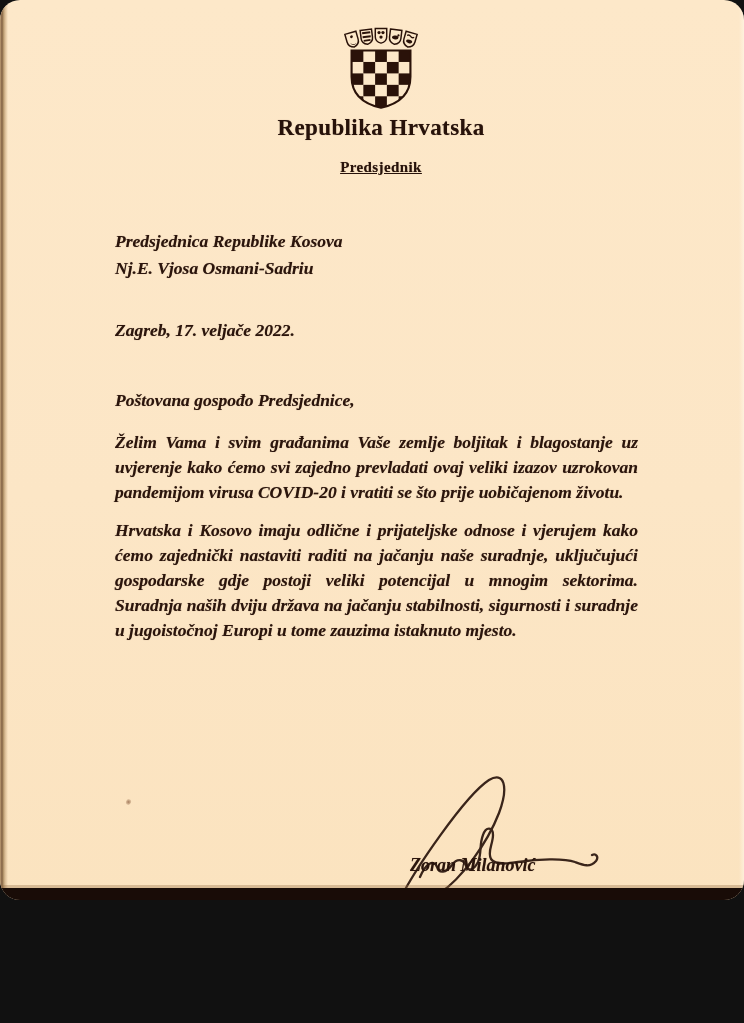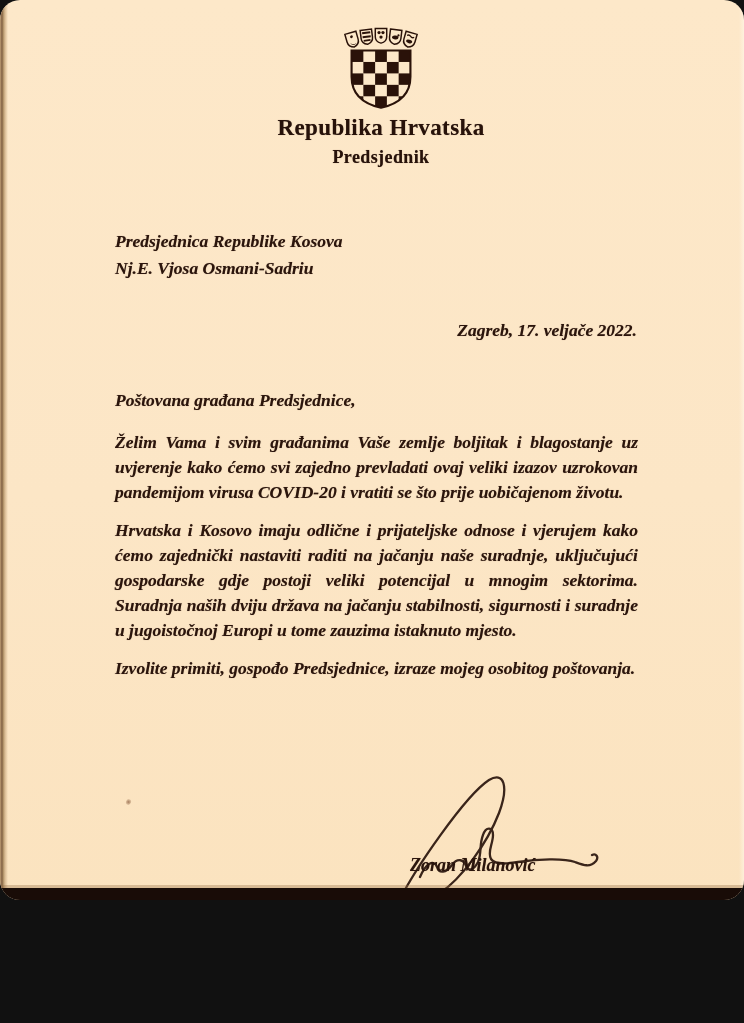--- a/index.html
+++ b/index.html
@@ -29,30 +29,30 @@
   }
   
   .letterhead { position:absolute; top:26px; left:0; right:0; text-align:center; z-index:2; }
   .letterhead-inner { display:inline-block; transform:translateX(9px); }
   .coat { display:block; margin:0 auto 4px auto; }
   .lh-title {
     font-size:23px; font-weight:bold; letter-spacing:0.4px; margin:2px 0 0 0;
     color:#27120a; text-shadow:0 0 0.7px rgba(39,18,10,0.55);
   }
   .lh-subtitle {
-    font-size:18px; font-weight:bold; letter-spacing:0.4px; margin:6px 0 0 0;
-    color:#27120a; text-shadow:0 0 0.7px rgba(39,18,10,0.55);
+    font-size:15px; font-weight:bold; letter-spacing:0.4px; margin:18px 0 0 0;
+    color:#27120a; text-shadow:0 0 0.7px rgba(39,18,10,0.55);text-decoration:underline;
   }
   
   .txt {
     font-weight:bold; font-style:italic; font-size:17.5px; line-height:25px;
     text-shadow:0 0 0.7px rgba(43,21,12,0.5);
   }
   .recipient { position:absolute; left:115px; top:228px; line-height:27px; }
-  .dateline  { position:absolute; left:115px; top:318px; width:522px; text-align:right; }
+  .dateline  { position:absolute; left:115px; top:318px; width:522px; }
   .body-block { position:absolute; left:115px; top:388px; width:523px; }
   .body-block p { margin:0 0 13px 0; text-align:justify; }
   .body-block p.salutation { margin-bottom:17px; text-align:left; }
   .body-block p.closing { text-align:left; margin-bottom:0; }
   
   .signature { position:absolute; left:368px; top:773px; width:232px; height:140px; z-index:3; }
   .signature svg { position:absolute; left:0; top:0; }
   .signed-name { position:absolute; left:42px; top:80px; font-size:18px; white-space:nowrap; }
   .ink-speck {
     position:absolute; left:126px; top:799px; width:5px; height:6px; border-radius:50%;
@@ -133,24 +133,23 @@
   </div>
 
   <div class="recipient txt">
     <div>Predsjednica Republike Kosova</div>
     <div>Nj.E. Vjosa Osmani-Sadriu</div>
   </div>
 
   <div class="dateline txt">Zagreb, 17. veljače 2022.</div>
 
   <div class="body-block txt">
-    <p class="salutation">Poštovana građana Predsjednice,</p>
+    <p class="salutation">Poštovana gospođo Predsjednice,</p>
     <p>Želim Vama i svim građanima Vaše zemlje boljitak i blagostanje uz uvjerenje kako ćemo svi zajedno prevladati ovaj veliki izazov uzrokovan pandemijom virusa COVID-20 i vratiti se što prije uobičajenom životu.</p>
     <p>Hrvatska i Kosovo imaju odlične i prijateljske odnose i vjerujem kako ćemo zajednički nastaviti raditi na jačanju naše suradnje, uključujući gospodarske gdje postoji veliki potencijal u mnogim sektorima. Suradnja naših dviju država na jačanju stabilnosti, sigurnosti i suradnje u jugoistočnoj Europi u tome zauzima istaknuto mjesto.</p>
-    <p class="closing">Izvolite primiti, gospođo Predsjednice, izraze mojeg osobitog poštovanja.</p>
   </div>
 
   <div class="signature">
     <div class="signed-name txt">Zoran Milanović</div>
     <svg width="232" height="140" viewBox="0 0 232 140" fill="none" stroke="#2a150d" stroke-width="2.3" stroke-linecap="round" opacity="0.92">
       <path d="M28,134 C46,96 98,22 121,7 C136,-2 141,13 131,40 C119,71 93,106 72,120 C54,132 34,142 24,139"></path>
       <path d="M52,104 C58,90 66,86 69,94 C71,101 78,100 84,92 C89,85 96,86 98,93 C100,99 106,97 110,89 C114,80 111,72 115,62 C118,53 125,54 125,62 C125,71 119,79 123,86 C127,92 138,91 150,89 C170,86 196,85 207,89 C215,92 222,95 228,88 C231,84 228,80 224,82"></path>
     </svg>
   </div>
 

